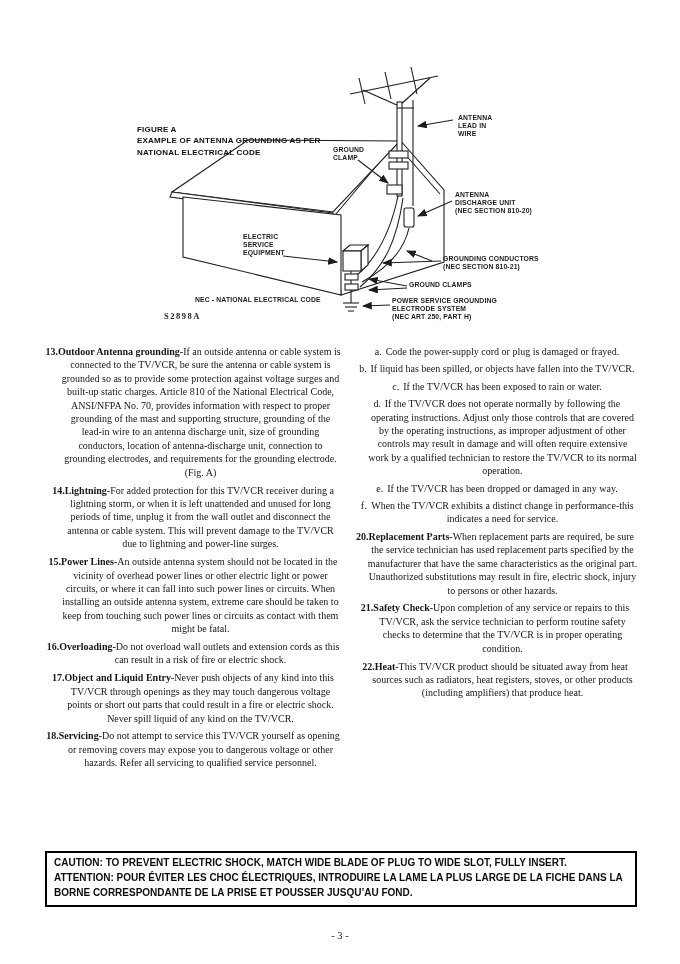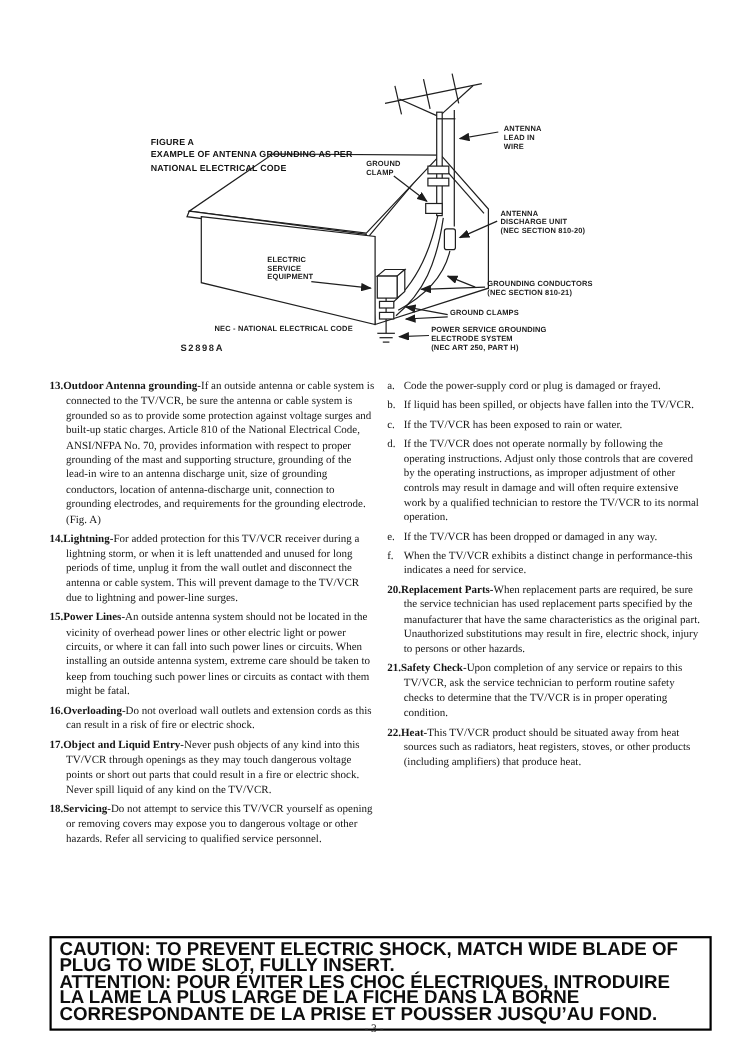--- a/index.html
+++ b/index.html
@@ -7,35 +7,35 @@
         font-family:"Liberation Serif",serif;color:#161616;overflow:hidden;}
   
   .figure-area{position:absolute;left:0;top:0;width:680px;height:340px;}
   .figure-area svg{position:absolute;left:0;top:0;}
   .fig-label{position:absolute;font-family:"Liberation Sans",sans-serif;
              font-size:6.8px;line-height:8.2px;letter-spacing:.15px;color:#1c1c1c;
              white-space:pre-line;font-weight:600;}
   .fig-title{position:absolute;left:137px;top:76px;width:212px;text-align:left;
              font-family:"Liberation Sans",sans-serif;font-weight:bold;
              font-size:8px;line-height:11.3px;letter-spacing:.2px;color:#111;white-space:pre-line;margin-top:48px;}
-  .fig-code{position:absolute;left:164px;top:311px;font-family:Liberation Sans, sans-serif;
+  .fig-code{position:absolute;left:164px;top:311px;font-family:Liberation Serif, serif;
             font-size:8.5px;letter-spacing:1.5px;color:#222;font-weight:600;}
   
-  .columns{position:absolute;left:45px;top:345px;width:593px;display:flex;gap:11px;}
+  .columns{position:absolute;left:45px;top:345px;width:593px;display:flex;gap:11px;text-align:center;}
   .col{font-size:10px;line-height:13.4px;}
   .col-left{width:296px;}
   .col-right{width:286px;}
   .item{margin:0 0 4.5px 0;padding-left:15px;text-indent:-15px;}
   .item b{font-weight:bold;}
   .sub{margin:0 0 4px 0;padding-left:15px;text-indent:-15px;}
   .sub .letter{display:inline-block;width:15px;text-indent:0;}
   
   .caution{position:absolute;left:45px;top:851px;width:574px;border:2px solid #000;
-           padding:3px 17px 5px 7px;font-family:"Liberation Sans",sans-serif;
-           font-weight:bold;font-size:17px;line-height:14.8px;color:#0d0d0d;}
+           padding:3px 7px 5px 7px;font-family:"Liberation Sans",sans-serif;
+           font-weight:bold;font-size:10px;line-height:14.8px;color:#0d0d0d;}
   .caution p{margin:0;}
   
   .page-num{position:absolute;left:0;top:930px;width:680px;text-align:center;
             font-size:10.5px;color:#222;}
   .lang{position:absolute;right:45px;top:928px;font-size:11.5px;color:#222;margin-top:35px;}
   .doc-code{position:absolute;right:42px;top:982px;font-size:8px;letter-spacing:.5px;color:#333;}
 </style>
 </head>
 <body>
 

